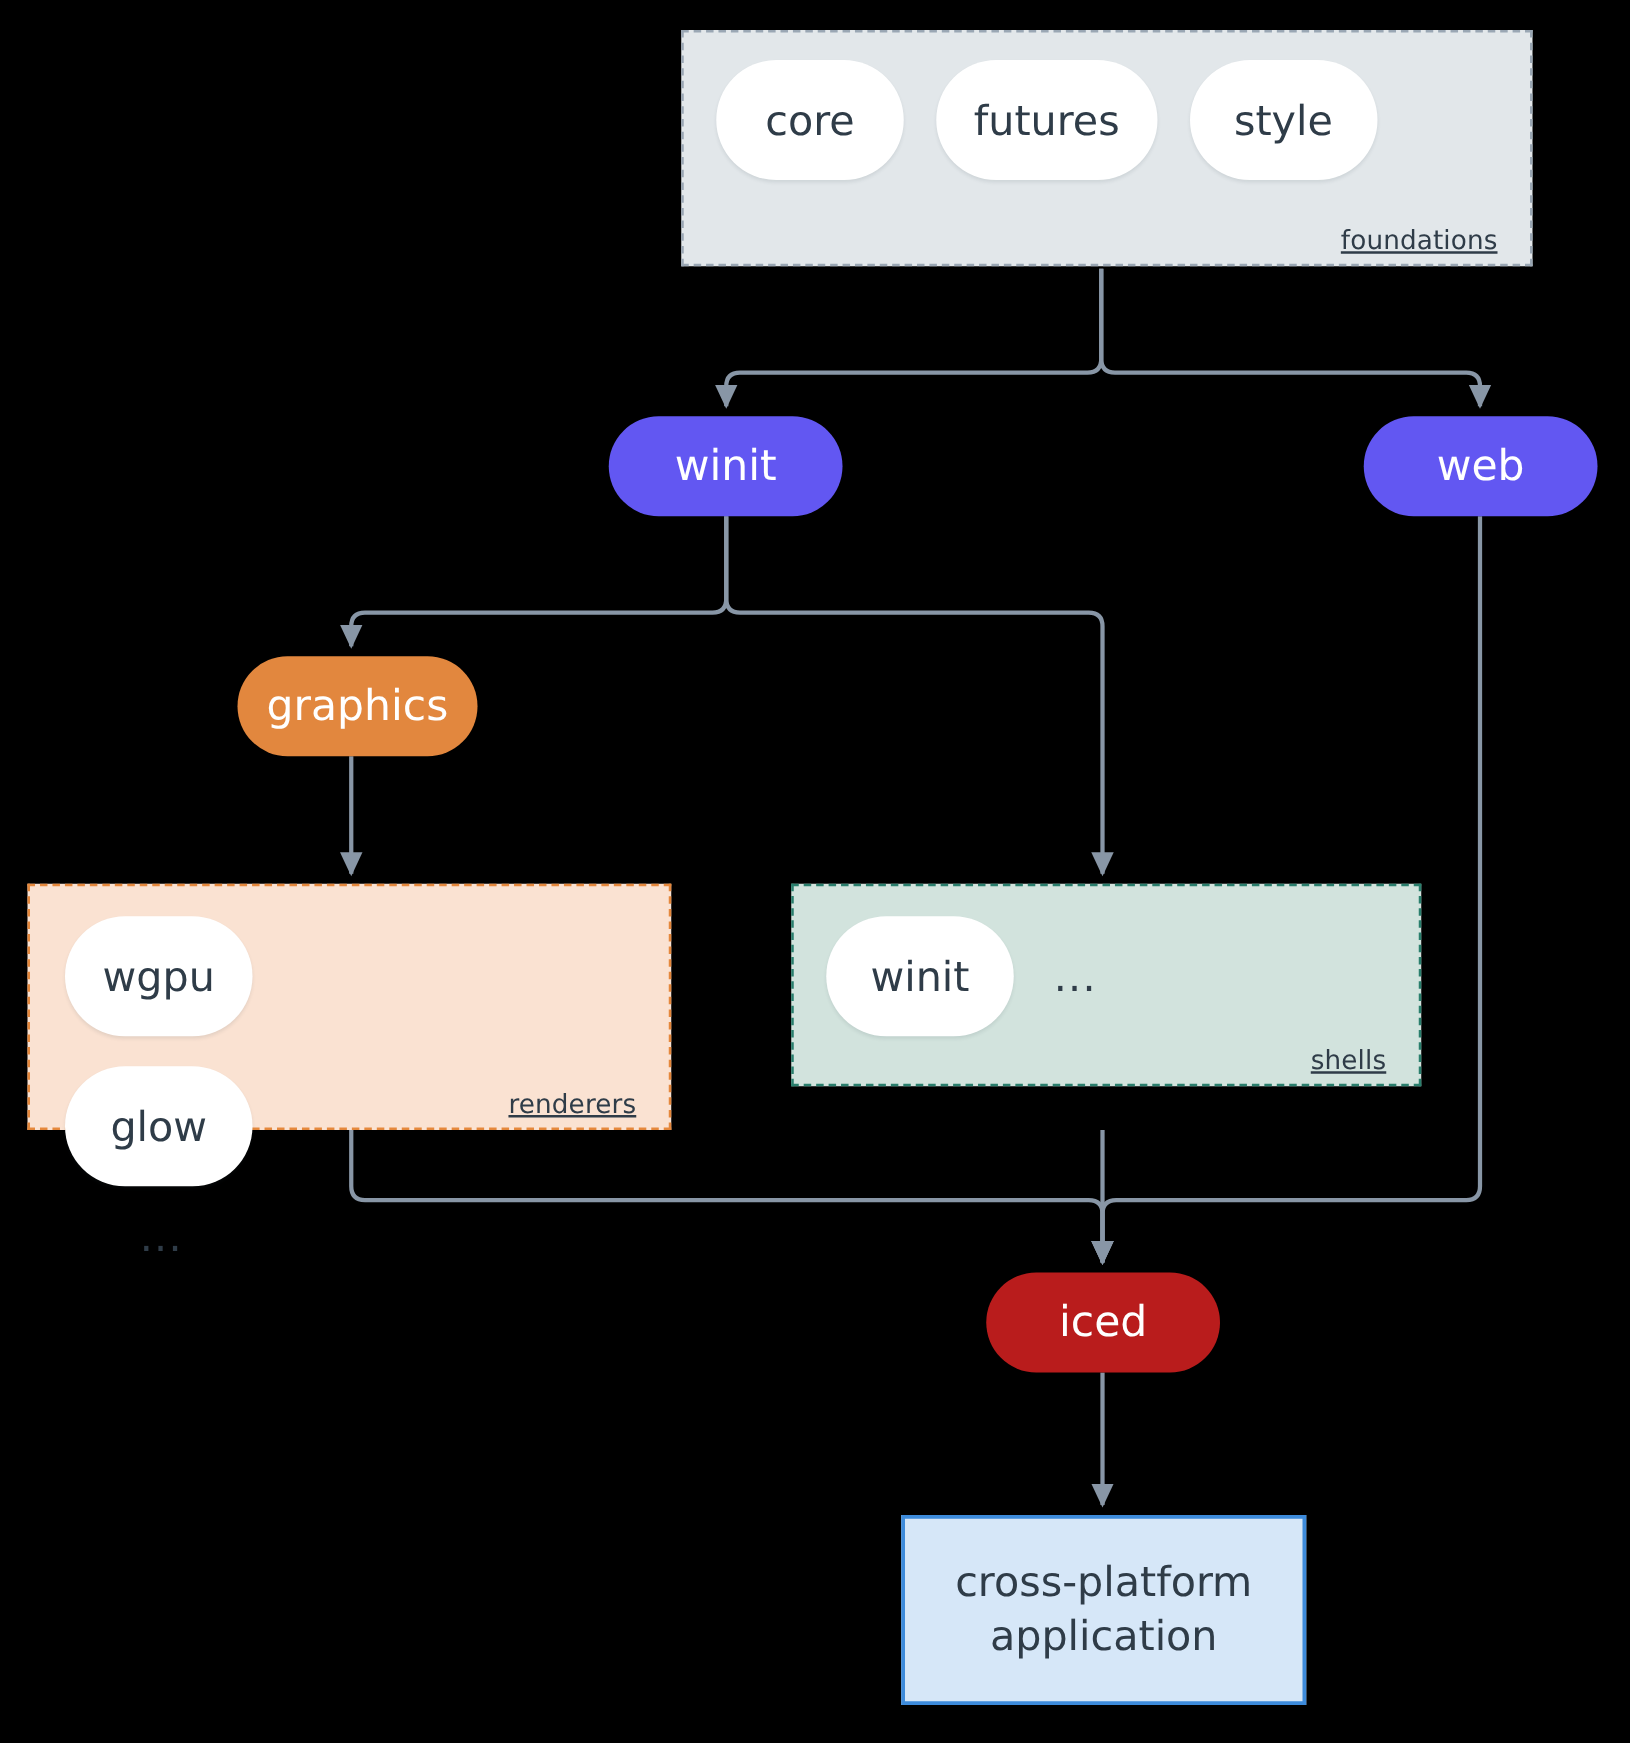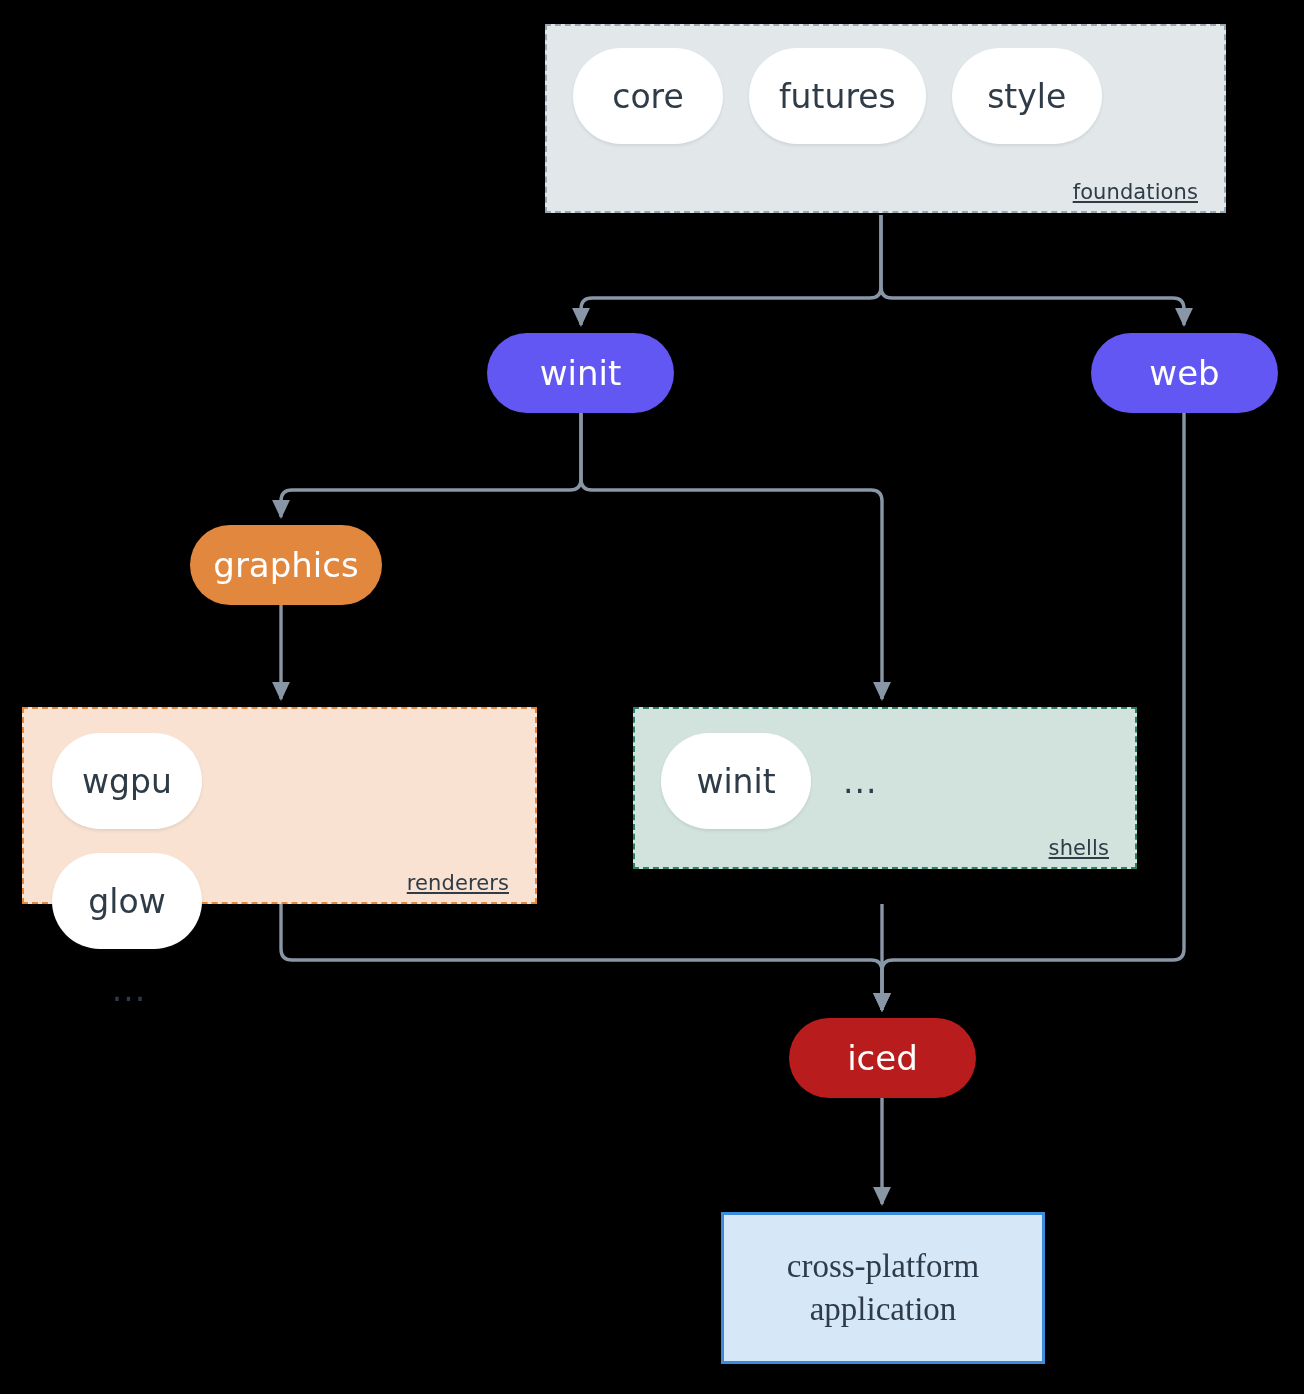--- a/index.html
+++ b/index.html
@@ -172,21 +172,20 @@
     background: #d6e7f8;
     border: 3px solid #3d8bdb;
     display: flex;
     flex-direction: column;
     align-items: center;
     justify-content: center;
     color: #2f3c48;
     font-size: 33px;
     line-height: 1.3;
     text-align: center;
-    font-family: Liberation Serif, serif;
   }
 </style>
 </head>
 <body>
 
 <div id="stage">
 
   <svg id="edges" viewBox="0 0 1304 1394" width="1304" height="1394" xmlns="http://www.w3.org/2000/svg">
     <defs>
       <marker id="arrow" viewBox="0 0 10 10" refX="8.4" refY="5" markerWidth="6" markerHeight="6" orient="auto-start-reverse">

